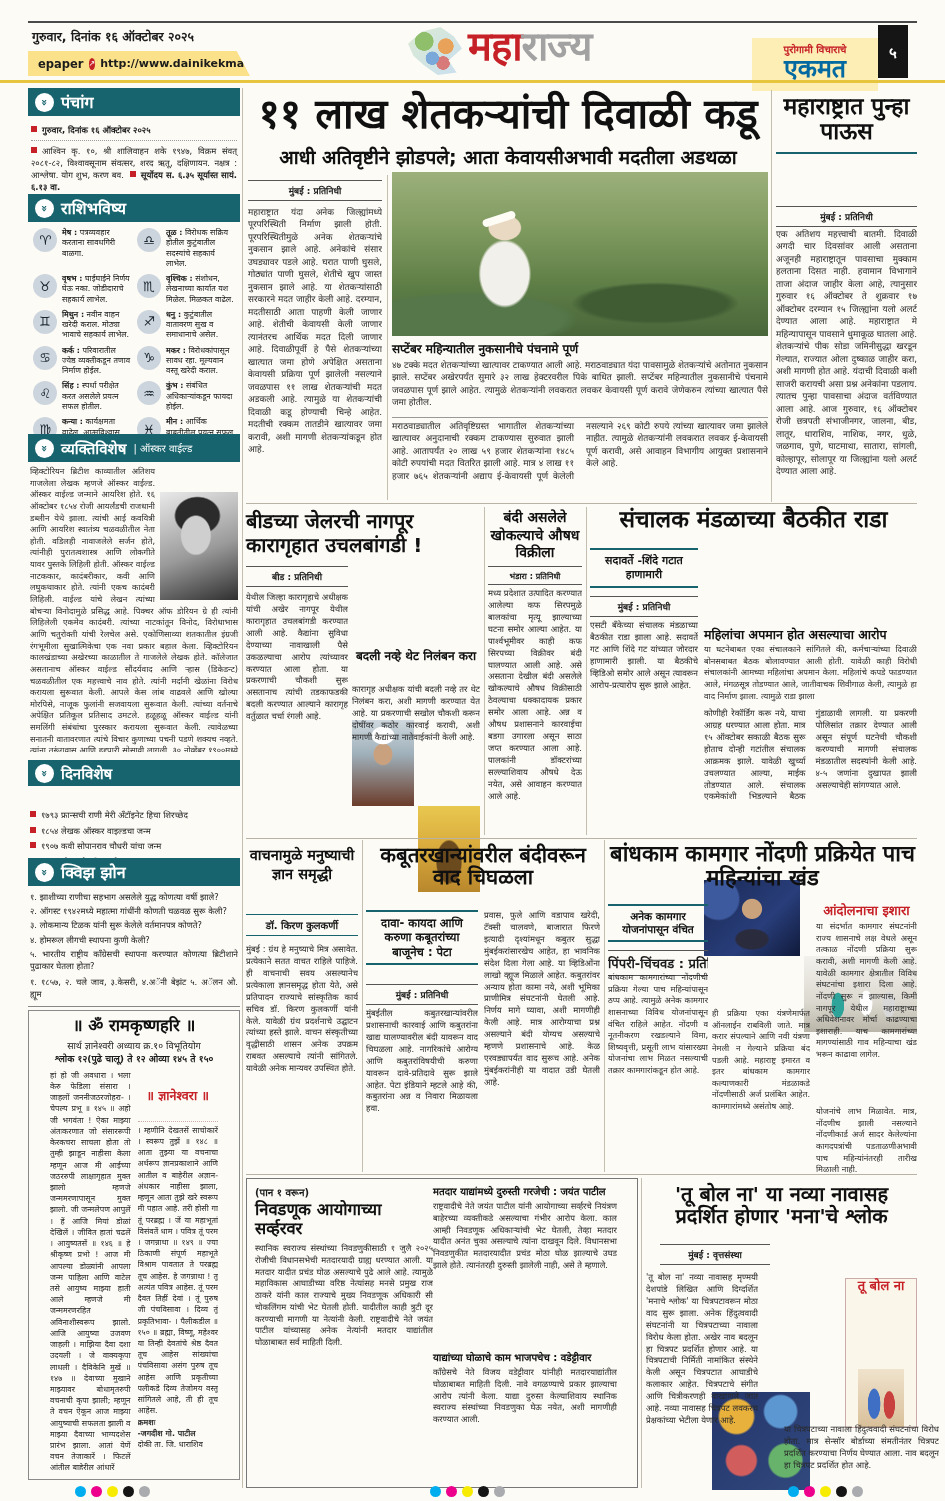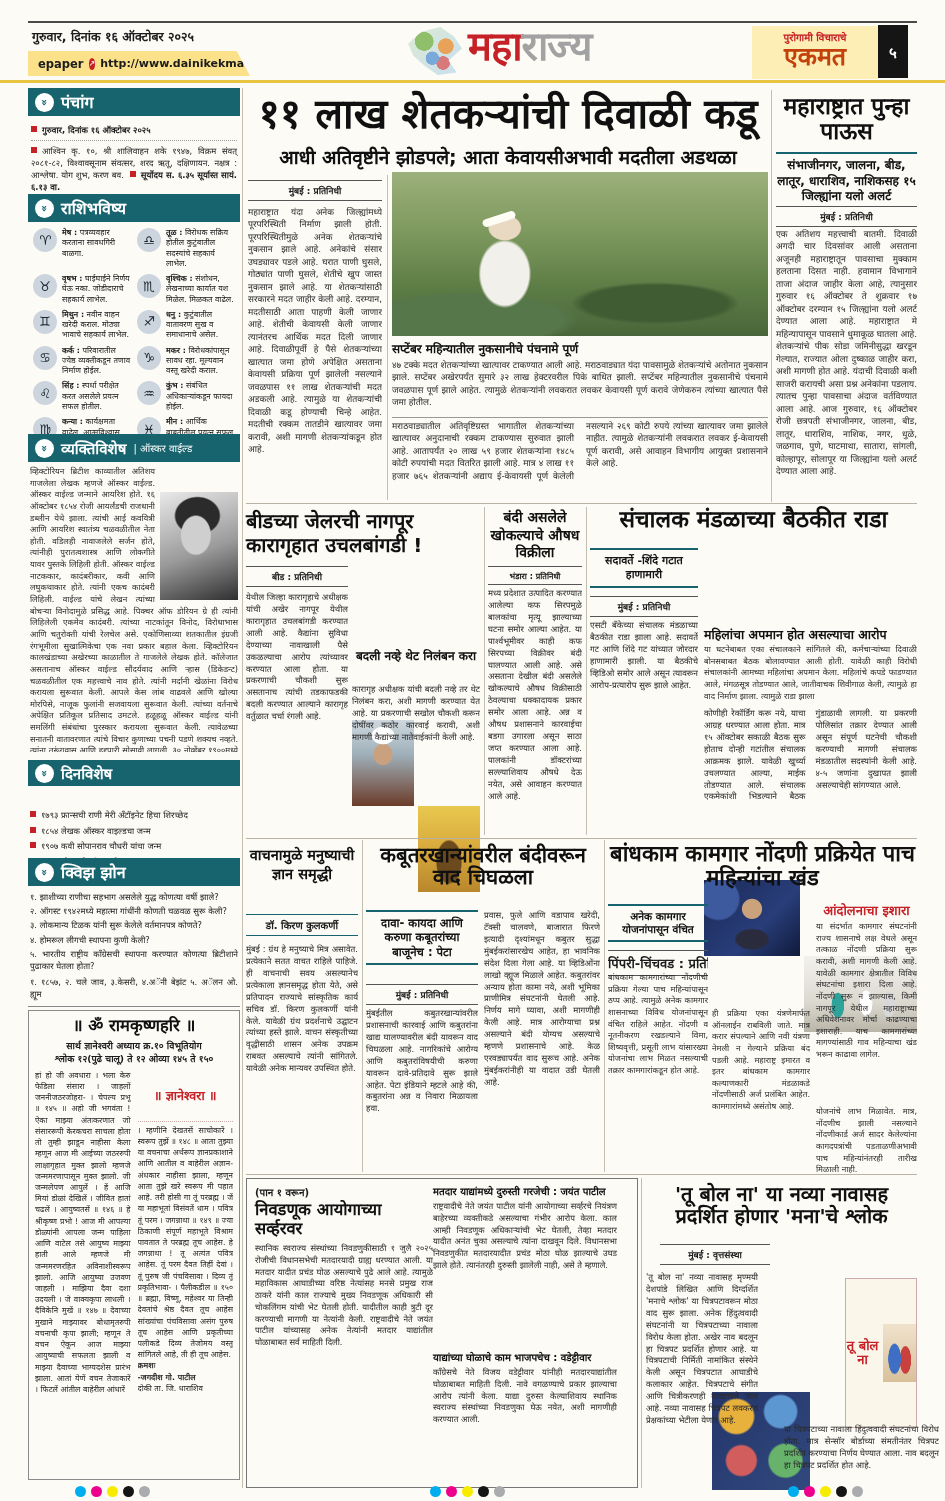--- a/index.html
+++ b/index.html
@@ -43,23 +43,23 @@
   </div>
   <div class="abs" style="left:408px;top:27px;width:54px;height:48px;background:
     radial-gradient(circle at 30% 30%,#8fbf6a 0 18%,transparent 19%),
     radial-gradient(circle at 70% 40%,#e8a25a 0 16%,transparent 17%),
     radial-gradient(circle at 45% 65%,#7aa8d8 0 15%,transparent 16%),
     radial-gradient(circle at 65% 75%,#d87a7a 0 13%,transparent 14%),
     linear-gradient(135deg,#dcead2,#c9dff0);clip-path:polygon(0 35%,25% 10%,60% 0,85% 20%,100% 45%,75% 70%,90% 95%,55% 100%,30% 80%,10% 60%)"></div>
   <div class="abs" style="left:468px;top:26px;font-size:40px;font-weight:bold;letter-spacing:-1px;line-height:1">
     <span style="color:#c62127">महा</span><span style="color:#a2a2a2">राज्य</span>
   </div>
-  <div class="abs" style="left:752px;top:26px;width:126px;height:53px;background:#fdeeb6;text-align:center;padding-top:4px">
+  <div class="abs" style="left:752px;top:38px;width:126px;height:53px;background:#fdeeb6;text-align:center;padding-top:4px">
     <div style="color:#c62127;font-size:10px;font-weight:bold">पुरोगामी विचाराचे</div>
-    <div style="color:#c2410c;font-size:25px;font-weight:bold;line-height:1">एकमत</div>
+    <div style="color:#0369a1;font-size:25px;font-weight:bold;line-height:1">एकमत</div>
   </div>
   <div class="abs" style="left:878px;top:25px;width:30px;height:53px;background:#151515;color:#fff;display:flex;align-items:center;justify-content:center;font-size:15px;font-weight:bold">
     <span>५</span>
   </div>
   <div class="abs" style="left:0;top:80px;width:945px;height:3px;background:#e8c53e"></div>
 
   <div class="vrule" style="left:242px;top:88px;height:1400px"></div>
 
   <div class="abs" style="left:28px;top:88px;width:212px">
     <div class="teal-head" style="height:28px;font-size:16px">
@@ -184,23 +184,23 @@
 
     <div class="quiz-q">१. झाशीच्या राणीचा सहभाग असलेले युद्ध कोणत्या वर्षी झाले?</div>
         <div class="quiz-q">२. ऑगस्ट १९४२मध्ये महात्मा गांधींनी कोणती चळवळ सुरू केली?</div>
         <div class="quiz-q">३. लोकमान्य टिळक यांनी सुरू केलेले वर्तमानपत्र कोणते?</div>
         <div class="quiz-q">४. होमरूल लीगची स्थापना कुणी केली?</div>
         <div class="quiz-q">५. भारतीय राष्ट्रीय काँग्रेसची स्थापना करण्यात कोणत्या ब्रिटीशाने पुढाकार घेतला होता?</div>
       </div>
     <div class="quiz-q" style="padding:0 2px;border-bottom:1px solid #888;padding-bottom:5px">१. १८५७, २. चले जाव, ३.केसरी, ४.अॅनी बेझंट ५. अॅलन ओ. ह्यूम</div>
   </div>
 
-  <div class="abs" style="left:28px;top:1010px;width:212px;height:470px;border:1px solid #8a8a8a;padding:4px 6px;overflow:hidden">
+  <div class="abs" style="left:28px;top:1010px;width:212px;height:470px;border:1px solid #8a8a8a;padding:4px 21px;overflow:hidden">
     <div class="hl" style="font-size:16.5px;margin:2px 0 4px">॥ ॐ रामकृष्णहरि ॥</div>
-    <div style="font-size:9.3px;font-weight:bold;text-align:center">सार्थ ज्ञानेश्वरी अध्याय क्र.१० विभूतियोग</div>
+    <div style="font-size:9.3px;font-weight:normal;text-align:center">सार्थ ज्ञानेश्वरी अध्याय क्र.१० विभूतियोग</div>
     <div style="font-size:9.3px;font-weight:bold;text-align:center;margin-bottom:5px">श्लोक १२(पुढे चालू) ते १२ ओव्या १४५ ते १५०</div>
     <div style="display:flex;gap:7px">
       <div class="body-txt" style="width:96px;height:400px;font-size:7.9px">हां हो जी अवधारा । भला केरु फेडिला संसारा । जाहलों जननीजठरजोहरा- । चेपल्य प्रभू ॥ १४५ ॥ अहो जी भगवंता ! ऐका माझ्या अंतःकरणात जो संसाररूपी केरकचरा साचला होता तो तुम्ही झाडून नाहीसा केला म्हणून आज मी आईच्या जठररुपी लाक्षागृहात मुक्त झालो म्हणजे जन्ममरणापासून मुक्त झालो. जी जन्मलेपण आपुलें । हें आजि मियां डोळां देखिलें । जीवित हातां चढलें । आयुष्यतसें ॥ १४६ ॥ हे श्रीकृष्ण प्रभो ! आज मी आपल्या डोळ्यांनी आपला जन्म पाहिला आणि वाटेल तसे आयुष्य माझ्या हाती आले म्हणजे मी जन्ममरणरहित अविनाशीस्वरूप झालो. आजि आयुष्या उजवण जाहली । माझिया दैवा दशा उदयली । जे वाक्यकृपा लाधली । दैविकेनि मुखें ॥ १४७ ॥ देवाच्या मुखाने माझ्यावर बोधामृतरुपी वचनाची कृपा झाली; म्हणून ते वचन ऐकून आज माझ्या आयुष्याची सफलता झाली व माझ्या दैवाच्या भाग्यदशेस प्रारंभ झाला. आतां येणें वचन तेजाकारें । फिटलें आंतील बाहेरील आंधारें</div>
       <div style="width:96px">
         <div style="height:52px;display:flex;align-items:center;justify-content:center;color:#c62127;font-weight:bold;font-size:12.5px;border-bottom:1px dotted #caa">
           <span>॥ ज्ञानेश्वरा ॥</span>
         </div>
         <div class="body-txt" style="height:348px;font-size:7.9px;padding-top:3px">
           <span>। म्हणीनि देखतसें साचोकारें । स्वरूप तुझें ॥ १४८ ॥ आता तुझ्या या वचनाचा अर्थरूप ज्ञानप्रकाशाने आणि आतील व बाहेरील अज्ञान-अंधकार नाहीसा झाला, म्हणून आता तुझे खरे स्वरूप मी पहात आहे. तरी होसी गा तूं परब्रह्म । जें या महाभूतां विसंवतें धाम । पवित्र तूं परम । जगन्नाथा ॥ १४९ ॥ ज्या ठिकाणी संपूर्ण महाभूते विश्राम पावतात ते परब्रह्म तूच आहेस. हे जगन्नाथा ! तू अत्यंत पवित्र आहेस. तूं परम दैवत तिहीं देवां । तूं पुरुष जी पंचविसावा । दिव्य तूं प्रकृतिभावा- । पैलीकडील ॥ १५० ॥ ब्रह्मा, विष्णू, महेश्वर या तिन्ही देवतांचे श्रेष्ठ दैवत तूच आहेस सांख्यांचा पंचविसावा असंग पुरुष तूच आहेस आणि प्रकृतीच्या पलीकडे दिव्य तेजोमय वस्तू सांगितले आहे, ती ही तूच आहेस.</span>
           <div style="font-weight:bold">क्रमशः</div>
@@ -227,21 +227,20 @@
   </div>
   <div class="abs" style="left:392px;top:340px;width:376px;border-bottom:1px solid #999;padding-bottom:4px">
     <div class="cap-title">सप्टेंबर महिन्यातील नुकसानीचे पंचनामे पूर्ण</div>
     <div class="body-txt" style="height:54px">४७ टक्के मदत शेतकऱ्यांच्या खात्यावर टाकण्यात आली आहे. मराठवाड्यात यंदा पावसामुळे शेतकऱ्यांचे अतोनात नुकसान झाले. सप्टेंबर अखेरपर्यंत सुमारे ३२ लाख हेक्टरवरील पिके बाधित झाली. सप्टेंबर महिन्यातील नुकसानीचे पंचनामे जवळपास पूर्ण झाले आहेत. त्यामुळे शेतकऱ्यांनी लवकरात लवकर केवायसी पूर्ण करावे जेणेकरुन त्यांच्या खात्यात पैसे जमा होतील.</div>
   </div>
   <div class="abs body-txt" style="left:392px;top:420px;width:376px;height:80px;column-count:2;column-gap:12px">मराठवाड्यातील अतिवृष्टिग्रस्त भागातील शेतकऱ्यांच्या खात्यावर अनुदानाची रक्कम टाकण्यास सुरुवात झाली आहे. आतापर्यंत २० लाख ५९ हजार शेतकऱ्यांना १४८५ कोटी रुपयांची मदत वितरित झाली आहे. मात्र ४ लाख ११ हजार ७६५ शेतकऱ्यांनी अद्याप ई-केवायसी पूर्ण केलेली नसल्याने २६९ कोटी रुपये त्यांच्या खात्यावर जमा झालेले नाहीत. त्यामुळे शेतकऱ्यांनी लवकरात लवकर ई-केवायसी पूर्ण करावी, असे आवाहन विभागीय आयुक्त प्रशासनाने केले आहे.</div>
 
   <div class="vrule" style="left:771px;top:90px;height:412px"></div>
   <div class="abs hl" style="left:776px;top:94px;width:141px;font-size:23px">महाराष्ट्रात पुन्हा पाऊस</div>
   <div class="hrule" style="left:776px;top:152px;width:141px;background:#17646e;height:2px"></div>
-  <div class="abs hl" style="left:776px;top:158px;width:141px;font-size:12px;line-height:1.3">संभाजीनगर, जालना, बीड, लातूर, धाराशिव, नाशिकसह १५ जिल्ह्यांना यलो अलर्ट</div>
   <div class="abs byline" style="left:776px;top:206px;width:141px">मुंबई : प्रतिनिधी</div>
   <div class="abs body-txt" style="left:776px;top:228px;width:141px;height:272px">एक अतिशय महत्त्वाची बातमी. दिवाळी अगदी चार दिवसांवर आली असताना अजूनही महाराष्ट्रातून पावसाचा मुक्काम हलताना दिसत नाही. हवामान विभागाने ताजा अंदाज जाहीर केला आहे, त्यानुसार गुरुवार १६ ऑक्टोबर ते शुक्रवार १७ ऑक्टोबर दरम्यान १५ जिल्ह्यांना यलो अलर्ट देण्यात आला आहे. महाराष्ट्रात मे महिन्यापासून पावसाने धुमाकूळ घातला आहे. शेतकऱ्यांचे पीक सोडा जमिनीसुद्धा खरडून गेल्यात, राज्यात ओला दुष्काळ जाहीर करा, अशी मागणी होत आहे. यंदाची दिवाळी कशी साजरी करायची असा प्रश्न अनेकांना पडलाय. त्यातच पुन्हा पावसाचा अंदाज वर्तविण्यात आला आहे. आज गुरुवार, १६ ऑक्टोबर रोजी छत्रपती संभाजीनगर, जालना, बीड, लातूर, धाराशिव, नाशिक, नगर, धुळे, जळगाव, पुणे, घाटमाथा, सातारा, सांगली, कोल्हापूर, सोलापूर या जिल्ह्यांना यलो अलर्ट देण्यात आला आहे.</div>
 
   <div class="hrule" style="left:246px;top:503px;width:671px"></div>
 
   <div class="abs hl" style="left:246px;top:509px;width:230px;font-size:20px;text-align:left;line-height:1.2">बीडच्या जेलरची नागपूर कारागृहात उचलबांगडी !</div>
   <div class="abs byline" style="left:246px;top:566px;width:102px">बीड : प्रतिनिधी</div>
   <div class="abs body-txt" style="left:246px;top:592px;width:102px;height:242px;font-size:8.4px">येथील जिल्हा कारागृहाचे अधीक्षक यांची अखेर नागपूर येथील कारागृहात उचलबांगडी करण्यात आली आहे. कैद्यांना सुविधा देण्याच्या नावाखाली पैसे उकळल्याचा आरोप त्यांच्यावर करण्यात आला होता. या प्रकरणाची चौकशी सुरू असतानाच त्यांची तडकाफडकी बदली करण्यात आल्याने कारागृह वर्तुळात चर्चा रंगली आहे.</div>
   <div class="abs photo" style="left:352px;top:556px;width:62px;height:86px;background:
     radial-gradient(ellipse 18px 14px at 50% 18%,#fdfdfd 0 60%,transparent 66%),
@@ -326,21 +325,21 @@
         <div class="body-txt" style="height:92px;font-size:8.3px">काँग्रेसचे नेते विजय वडेट्टीवार यांनीही मतदारयाद्यांतील घोळाबाबत माहिती दिली. नावे वगळण्याचे प्रकार झाल्याचा आरोप त्यांनी केला. याद्या दुरुस्त केल्याशिवाय स्थानिक स्वराज्य संस्थांच्या निवडणुका घेऊ नयेत, अशी मागणीही करण्यात आली.</div>
       </div>
     </div>
   </div>
 
   <div class="vrule" style="left:641px;top:1178px;height:310px"></div>
   <div class="abs hl" style="left:646px;top:1184px;width:271px;font-size:20px">'तू बोल ना' या नव्या नावासह प्रदर्शित होणार 'मना'चे श्लोक</div>
   <div class="abs byline" style="left:660px;top:1244px;width:110px">मुंबई : वृत्तसंस्था</div>
   <div class="abs body-txt" style="left:646px;top:1272px;width:112px;height:216px;font-size:8.4px">'तू बोल ना' नव्या नावासह मृण्मयी देशपांडे लिखित आणि दिग्दर्शित 'मनाचे श्लोक' या चित्रपटावरून मोठा वाद सुरू झाला. अनेक हिंदुत्ववादी संघटनांनी या चित्रपटाच्या नावाला विरोध केला होता. अखेर नाव बदलून हा चित्रपट प्रदर्शित होणार आहे. या चित्रपटाची निर्मिती नामांकित संस्थेने केली असून चित्रपटात आघाडीचे कलाकार आहेत. चित्रपटाचे संगीत आणि चित्रीकरणही वाखाणले जात आहे. नव्या नावासह चित्रपट लवकरच प्रेक्षकांच्या भेटीला येणार आहे.</div>
 
-  <div class="abs" style="left:845px;top:1278px;width:72px;height:150px;background:#fbf6ea;border:1px solid #caa;display:flex;flex-direction:row;align-items:center;justify-content:space-between;gap:4px">
+  <div class="abs" style="left:845px;top:1278px;width:72px;height:150px;background:#fbf6ea;border:1px solid #caa;display:flex;flex-direction:column;align-items:center;justify-content:space-between;gap:4px">
     <div style="color:#c62127;font-weight:bold;font-size:13px;text-align:center;line-height:1.1">तू बोल ना</div>
     <div style="width:46px;height:58px;background:
       radial-gradient(ellipse 10px 24px at 35% 60%,#3f6fc4 0 60%,transparent 66%),
       radial-gradient(ellipse 9px 22px at 68% 62%,#c8413f 0 60%,transparent 66%),
       linear-gradient(180deg,#efe2cc,#d9c09a)"></div>
   </div>
   <div class="abs body-txt" style="left:784px;top:1424px;width:155px;height:64px;font-size:8.4px">या चित्रपटाच्या नावाला हिंदुत्ववादी संघटनांचा विरोध होता. मात्र सेन्सॉर बोर्डाच्या संमतीनंतर चित्रपट प्रदर्शित करण्याचा निर्णय घेण्यात आला. नाव बदलून हा चित्रपट प्रदर्शित होत आहे.</div>
 
   <div class="dots" style="left:75px;top:1486px">
     <span class="dot d1"></span>

